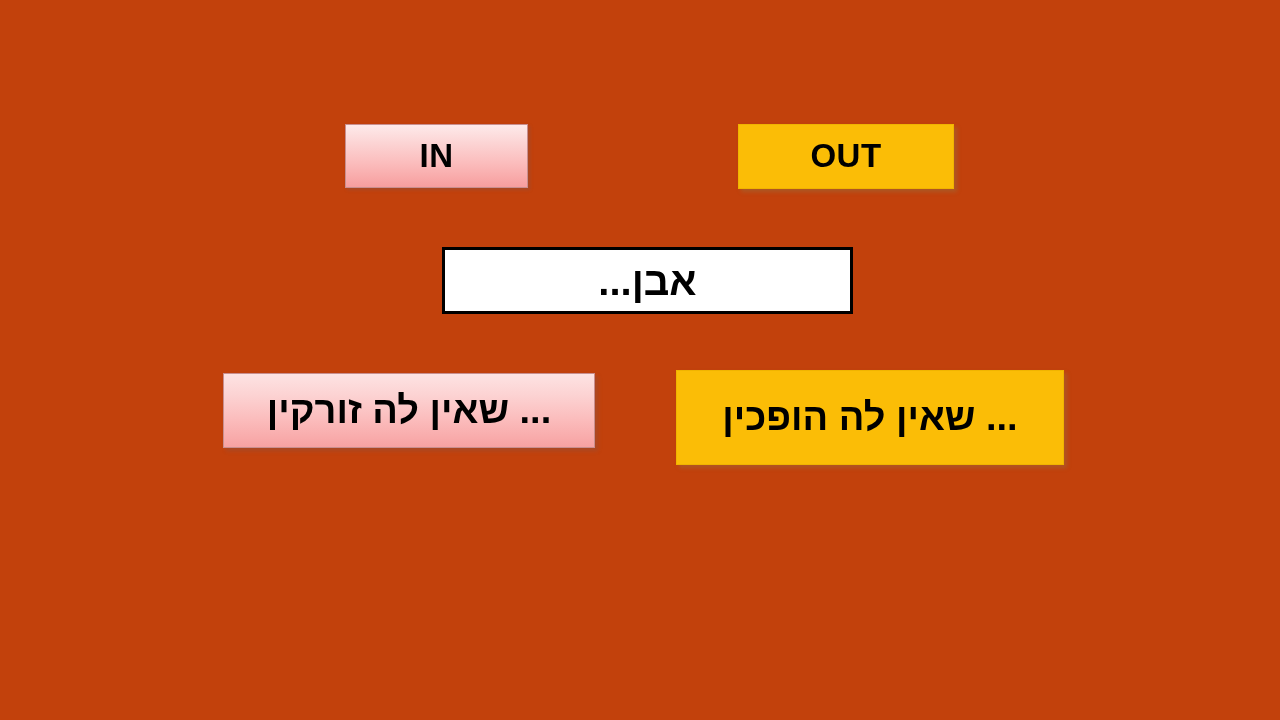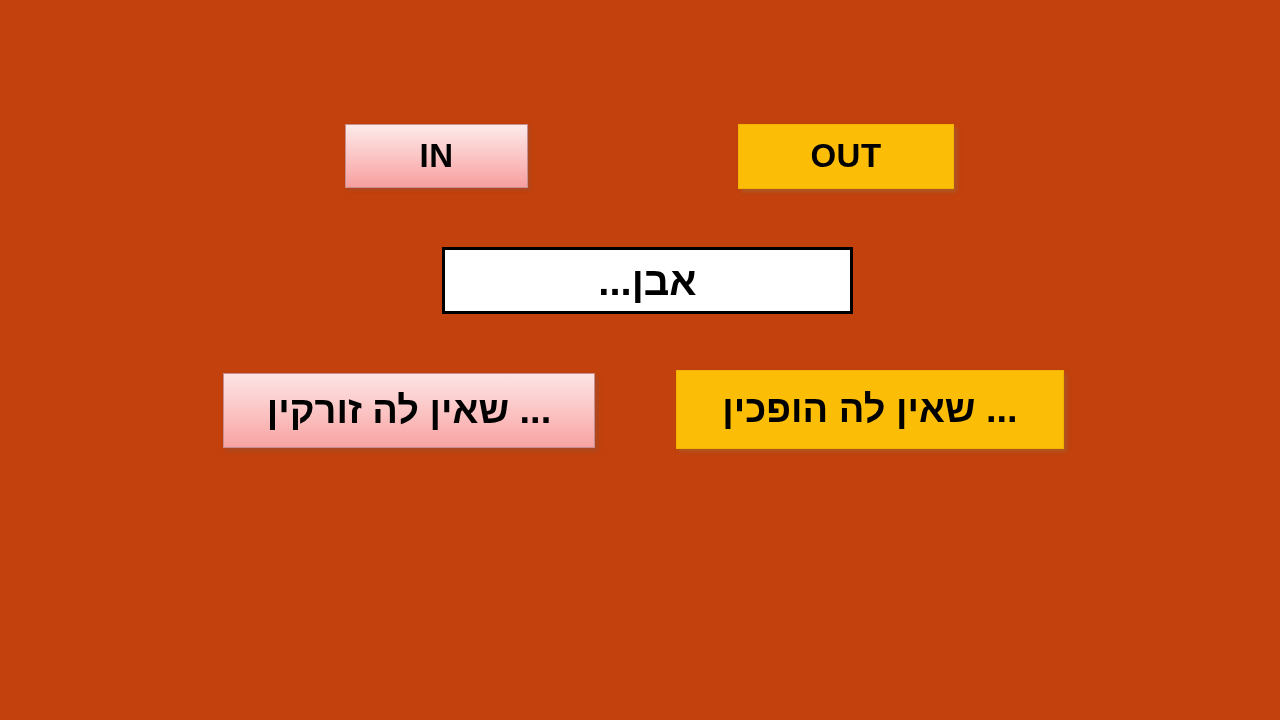--- a/index.html
+++ b/index.html
@@ -85,21 +85,21 @@
     background: linear-gradient(to bottom, #fde3e3 0%, #fcd2d2 30%, #fbbbbb 64%, #f7a2a2 100%);
     border: 1px solid #c98f8f;
     box-shadow: 3px 3px 4px rgba(120, 90, 90, 0.32);
     margin-left: 29px;
   }
 
   .cat-yellow {
     left: 676px;
     top: 370px;
     width: 388px;
-    height: 79px;
+    height: 95px;
     font-size: 38px;
     direction: rtl;
     background: #fbbd06;
     border: 1px solid #f0b400;
     box-shadow: 3px 3px 4px rgba(140, 125, 80, 0.35);
   }
 
   .box-label {
     display: block;
   }

